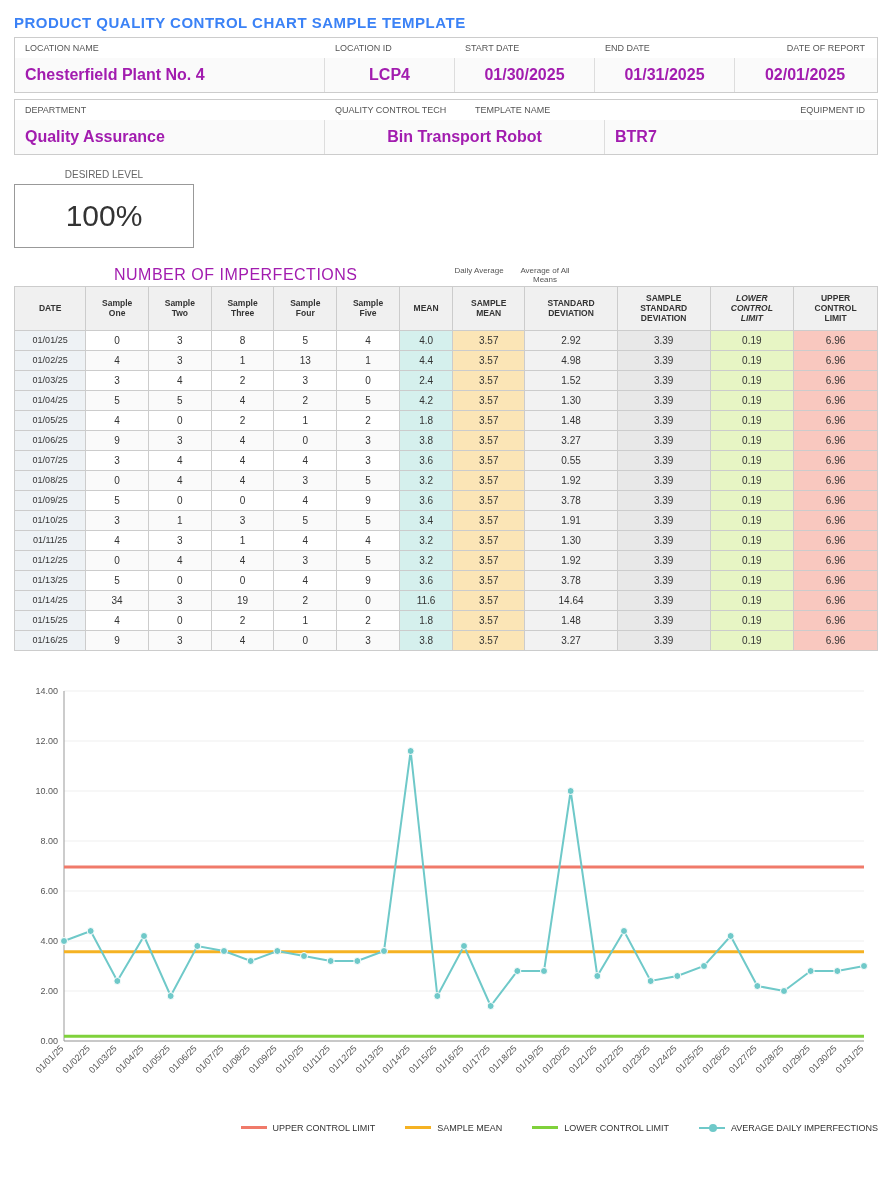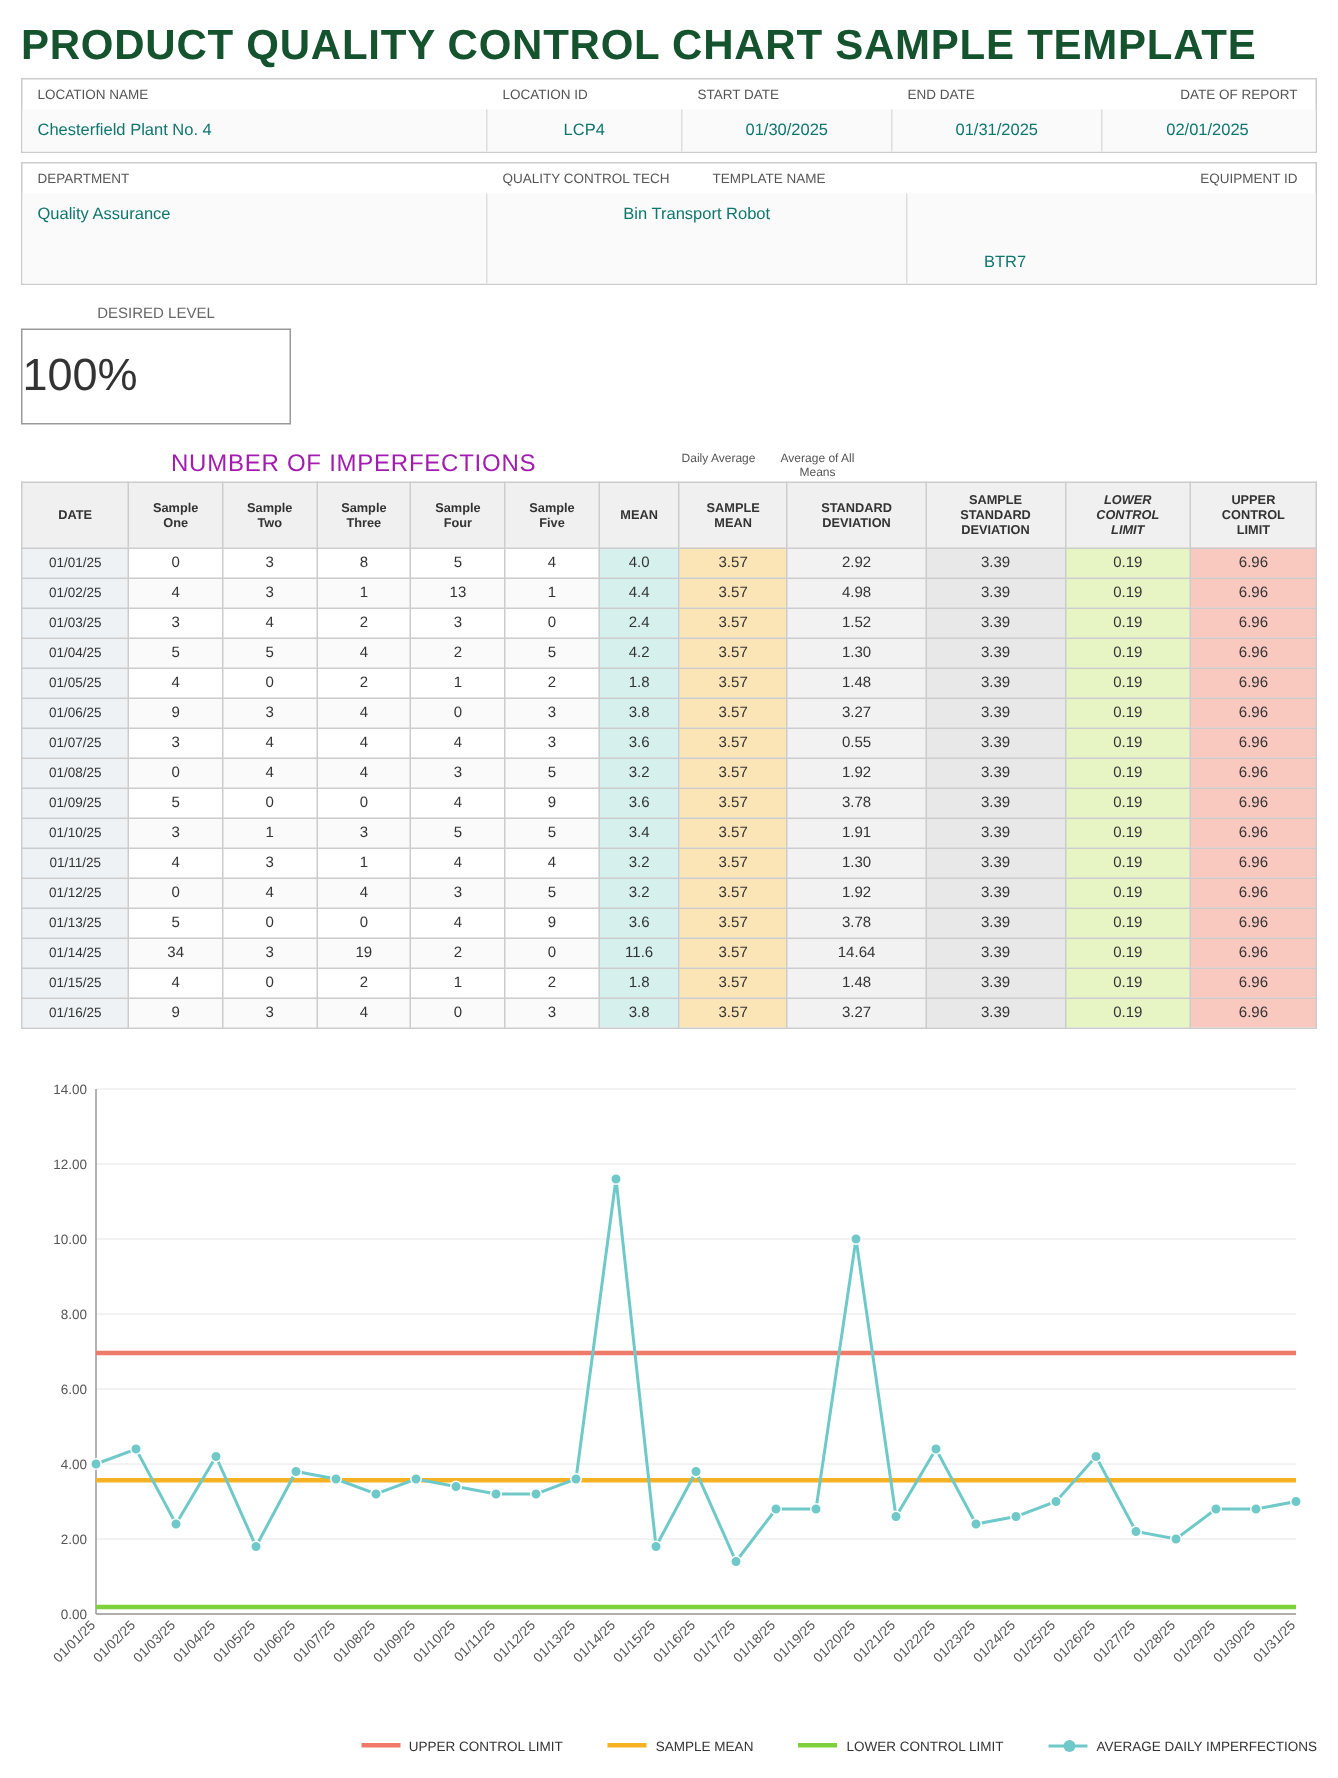--- a/index.html
+++ b/index.html
@@ -1,28 +1,28 @@
 <!DOCTYPE html>
 <html><head>
 <meta charset="utf-8">
 <style>
   * { box-sizing: border-box; margin: 0; padding: 0; }
   body { font-family: "Century Gothic", "Futura", Arial, sans-serif; background: #fff; color: #333; padding: 14px; width: 892px; }
-  .title { font-size: 28px; font-weight: bold; color: #14532d; letter-spacing: 0.5px; margin-bottom: 6px; }
+  .title { font-size: 15px; font-weight: bold; color: #3b82f6; letter-spacing: 0.5px; margin-bottom: 6px; }
   .meta-block { display: flex; flex-direction: column; border: 1px solid #ccc; margin-bottom: 6px; }
   .meta-block .labels-row { display: flex; }
   .meta-block .values-row { display: flex; background: #fafafa; }
   .meta-block .cell { padding: 5px 10px; font-size: 9px; color: #555; flex-shrink: 0; }
-  .meta-block .values-row .cell { font-size: 11px; color: #0f766e; padding: 8px 10px; border-right: 1px solid #ddd; }
+  .meta-block .values-row .cell { font-size: 16px; color: #a21caf; padding: 8px 10px; border-right: 1px solid #ddd; font-weight: bold; }
   .meta-block .values-row .cell:last-child { border-right: none; }
 
   .row2 { display: flex; gap: 0; margin-top: 14px; flex-direction: column; }
   .desired-block { width: 180px; }
   .desired-label { font-size: 10px; color: #666; text-align: center; margin-bottom: 4px; }
-  .desired-value { border: 1px solid #999; font-size: 30px; padding: 14px 0; background: #fff; }
+  .desired-value { border: 1px solid #999; text-align: center; font-size: 30px; padding: 14px 0; background: #fff; }
   .comments-block { flex: 1; margin-left: 30px; }
   .comments-label { font-size: 10px; color: #666; margin-bottom: 4px; }
   .comments-box { border: 1px solid #bbb; background: #f4f4f4; height: 62px; }
 
   .section-title-row { display:flex; align-items:flex-end; margin-top:18px; }
   .imperfections-title { font-size: 16px; letter-spacing: 0.5px; color: #a21caf; margin-left: 100px; }
   .sub-headers { display:flex; font-size:8px; color:#555; margin-left:auto; }
   .sub-h { width: 66px; text-align:center; }
 
   table.data { border-collapse: collapse; width: 100%; margin-top: 2px; font-size: 10px; }
@@ -77,21 +77,21 @@
 <div class="meta-block">
   <div class="labels-row" id="meta2-labels">
       <div class="cell" style="width: 310px;">DEPARTMENT</div>
       <div class="cell" style="width: 140px;">QUALITY CONTROL TECH</div>
       <div class="cell" style="width: 280px;">TEMPLATE NAME</div>
       <div class="cell" style="width: 130px; text-align: right;">EQUIPMENT ID</div>
     </div>
   <div class="values-row" id="meta2-values">
       <div class="cell" style="width: 310px;">Quality Assurance</div>
       <div class="cell" style="width: 280px; text-align: center;">Bin Transport Robot</div>
-      <div class="cell" style="width: 130px; text-align: center; margin-top: 32px;">BTR7</div>
+      <div class="cell" style="width: 130px; ">BTR7</div>
     </div>
 </div>
 
 <div class="row2">
   <div class="desired-block">
     <div class="desired-label">DESIRED LEVEL</div>
     <div class="desired-value">100%</div>
   </div>
 </div>
 

